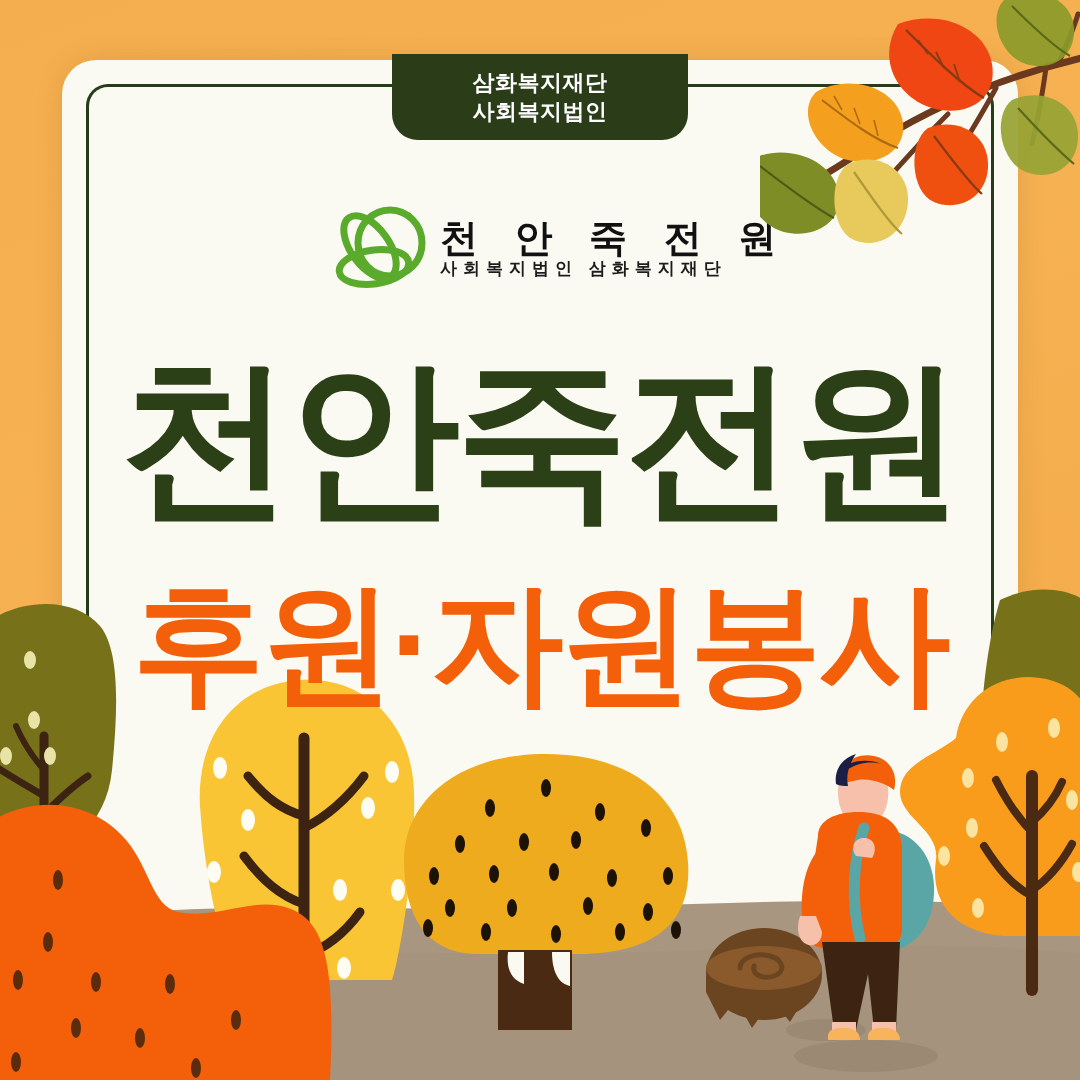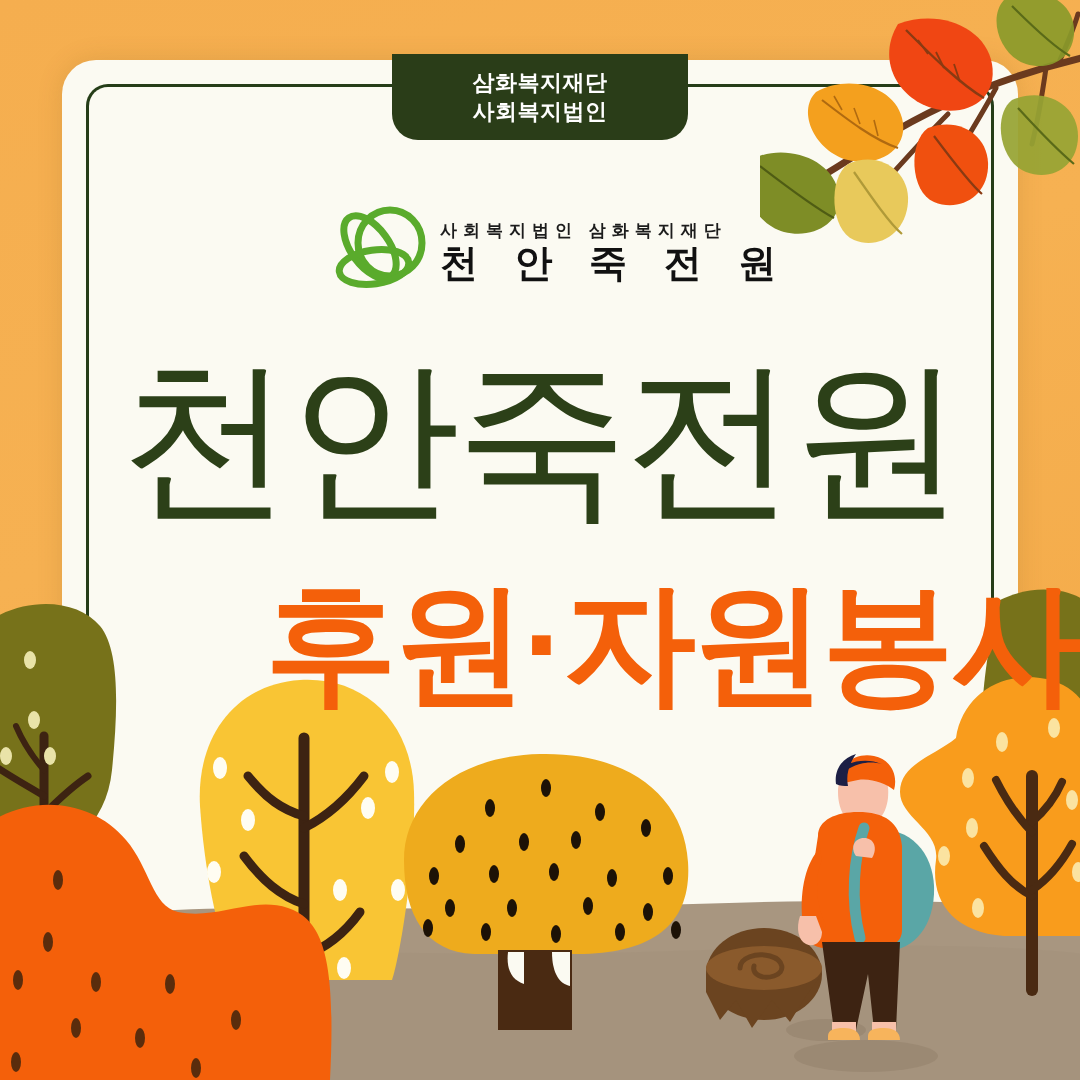--- a/index.html
+++ b/index.html
@@ -41,25 +41,25 @@
     font-size:17px;letter-spacing:6px;color:#1c1c1c;font-weight:600;
     white-space:nowrap;margin-bottom:2px;
   }
   #logo-main{
     font-size:38px;letter-spacing:13px;color:#111;font-weight:600;
     white-space:nowrap;line-height:1;
   }
   
   #headline{
     position:absolute;left:0;top:352px;width:1080px;text-align:center;
-    font-size:172px;font-weight:normal;color:#2c4018;letter-spacing:-4px;
+    font-size:172px;font-weight:bold;color:#2c4018;letter-spacing:-4px;
     line-height:1;z-index:6;
   }
   #subhead{
-    position:absolute;left:0;top:578px;width:1080px;text-align:right;
+    position:absolute;left:0;top:578px;width:1080px;text-align:center;
     font-size:132px;font-weight:bold;color:#f4600a;letter-spacing:-3px;
     line-height:1;z-index:6;
   }
   
   #scene{position:absolute;left:0;top:560px;width:1080px;height:520px;z-index:4;}
   #branch{position:absolute;left:760px;top:-6px;width:330px;height:290px;z-index:8;}
 </style>
 </head>
 <body>
 
@@ -73,22 +73,22 @@
     <span>사회복지법인</span>
   </div>
 
   <div id="logo-row">
     <svg id="logo-mark" viewBox="0 0 96 94">
       <ellipse cx="60" cy="40" rx="32" ry="33" fill="none" stroke="#5aab2c" stroke-width="7"></ellipse>
       <ellipse cx="40" cy="44" rx="19" ry="36" fill="none" stroke="#5aab2c" stroke-width="7" transform="rotate(-36 40 44)"></ellipse>
       <ellipse cx="44" cy="64" rx="35" ry="17" fill="none" stroke="#5aab2c" stroke-width="7" transform="rotate(-8 44 64)"></ellipse>
     </svg>
     <div id="logo-text">
+      <div id="logo-main">천 안 죽 전 원</div>
       <div id="logo-sub">사회복지법인 삼화복지재단</div>
-      <div id="logo-main">천 안 죽 전 원</div>
     </div>
   </div>
 
   <div id="headline">천안죽전원</div>
   <div id="subhead">후원·자원봉사</div>
 
   <svg id="scene" viewBox="0 0 1080 520">
     <defs>
       <clipPath id="cardclip">
         <path d="M62,-560 H1018 V520 H62 Z"></path>

